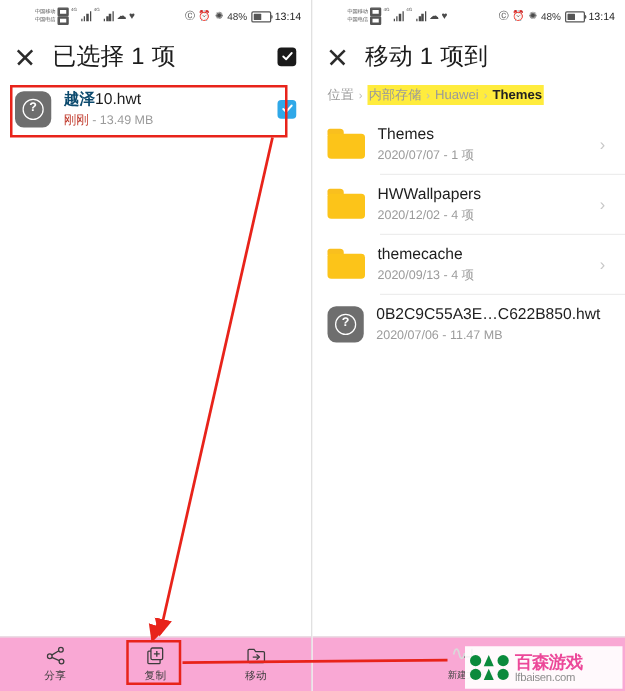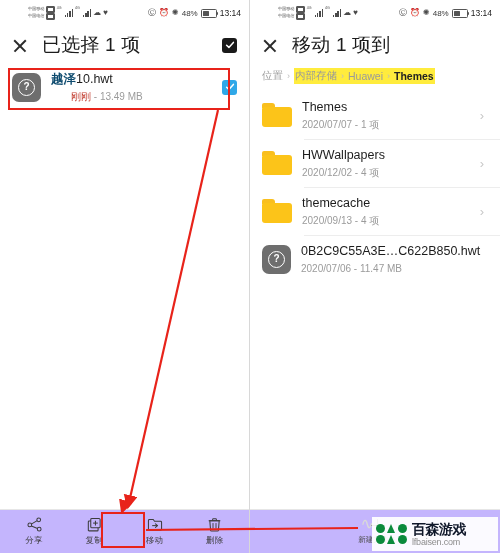--- a/index.html
+++ b/index.html
@@ -236,21 +236,21 @@
     overflow: hidden;
     text-overflow: ellipsis;
   }
   .row-title .hl-name { color: #0c4a6e; font-weight: 700; }
   .row-sub {
     font-size: 10px;
     color: #9b9b9b;
     line-height: 1.5;
     margin-top: 1px;
   }
-  .row-sub .hl-time { color: #c0392b; margin-left: 20px; }
+  .row-sub .hl-time { color: #c0392b; }
   .chk-on {
     width: 15px; height: 15px;
     border-radius: 3px;
     background: #2fa8e8;
     display: flex;
     align-items: center;
     justify-content: center;
     flex: 0 0 auto;
     cursor: pointer;
   }
@@ -262,21 +262,21 @@
     text-align: center;
     line-height: 1;
     cursor: pointer;
   }
 
   
   .bottombar {
     position: absolute;
     left: 0; right: 0; bottom: 0;
     height: 44px;
-    background: #c4b5fd;
+    background: #f9a8d4;
     border-top: 1px solid #e6e6e6;
     display: flex;
     align-items: center;
     justify-content: space-around;
     padding: 0 4px;
     box-sizing: border-box;
   }
   .tool {
     display: flex;
     flex-direction: column;
@@ -355,21 +355,21 @@
   .wm-dot { border-radius: 50%; background: #0b8a3c; }
   .wm-tri {
     width: 0; height: 0;
     border-left: 4.5px solid transparent;
     border-right: 4.5px solid transparent;
     border-bottom: 9px solid #0b8a3c;
   }
   .wm-text { display: flex; flex-direction: column; line-height: 1; }
   .wm-cn {
     font-size: 14px;
-    color: #0f172a;
+    color: #ec4899;
     font-weight: 800;
     letter-spacing: -0.5px;
   }
   .wm-en {
     font-size: 9px;
     color: #8d8d8d;
     letter-spacing: -0.2px;
     margin-top: 2px;
   }
   .wm-swoosh {
@@ -486,32 +486,20 @@
         <span class="ti">
           <svg width="16" height="15" viewBox="0 0 17 16">
             <path d="M1.5 4 V13 a1 1 0 0 0 1 1 H14.5 a1 1 0 0 0 1 -1 V5.5 a1 1 0 0 0 -1 -1 H8 L6.6 2.6 H2.5 a1 1 0 0 0 -1 1 Z" fill="none" stroke="#3c3c3c" stroke-width="1.1"></path>
             <line x1="5.5" y1="9.2" x2="11" y2="9.2" stroke="#3c3c3c" stroke-width="1.1"></line>
             <path d="M9 7.3 L11.2 9.2 L9 11.1" fill="none" stroke="#3c3c3c" stroke-width="1.1" stroke-linecap="round" stroke-linejoin="round"></path>
           </svg>
         </span>
         <span class="tl">移动</span>
       </div>
 
-      <div class="tool">
-        <span class="ti">
-          <svg width="15" height="15" viewBox="0 0 16 16">
-            <path d="M3 4 H13 L12.2 14 a1 1 0 0 1 -1 1 H4.8 a1 1 0 0 1 -1 -1 Z" fill="none" stroke="#3c3c3c" stroke-width="1.1"></path>
-            <line x1="1.8" y1="4" x2="14.2" y2="4" stroke="#3c3c3c" stroke-width="1.1"></line>
-            <path d="M6 4 V2.6 a0.8 0.8 0 0 1 0.8 -0.8 H9.2 a0.8 0.8 0 0 1 0.8 0.8 V4" fill="none" stroke="#3c3c3c" stroke-width="1.1"></path>
-            <line x1="6.4" y1="6.5" x2="6.4" y2="12.2" stroke="#3c3c3c" stroke-width="1"></line>
-            <line x1="9.6" y1="6.5" x2="9.6" y2="12.2" stroke="#3c3c3c" stroke-width="1"></line>
-          </svg>
-        </span>
-        <span class="tl">删除</span>
-      </div>
 
     </div>
   </div>
 
   <div class="phone right">
 
     <div class="statusbar">
       <div class="sb-left">
         <div class="carrier-stack">
           <div class="carrier-row">

